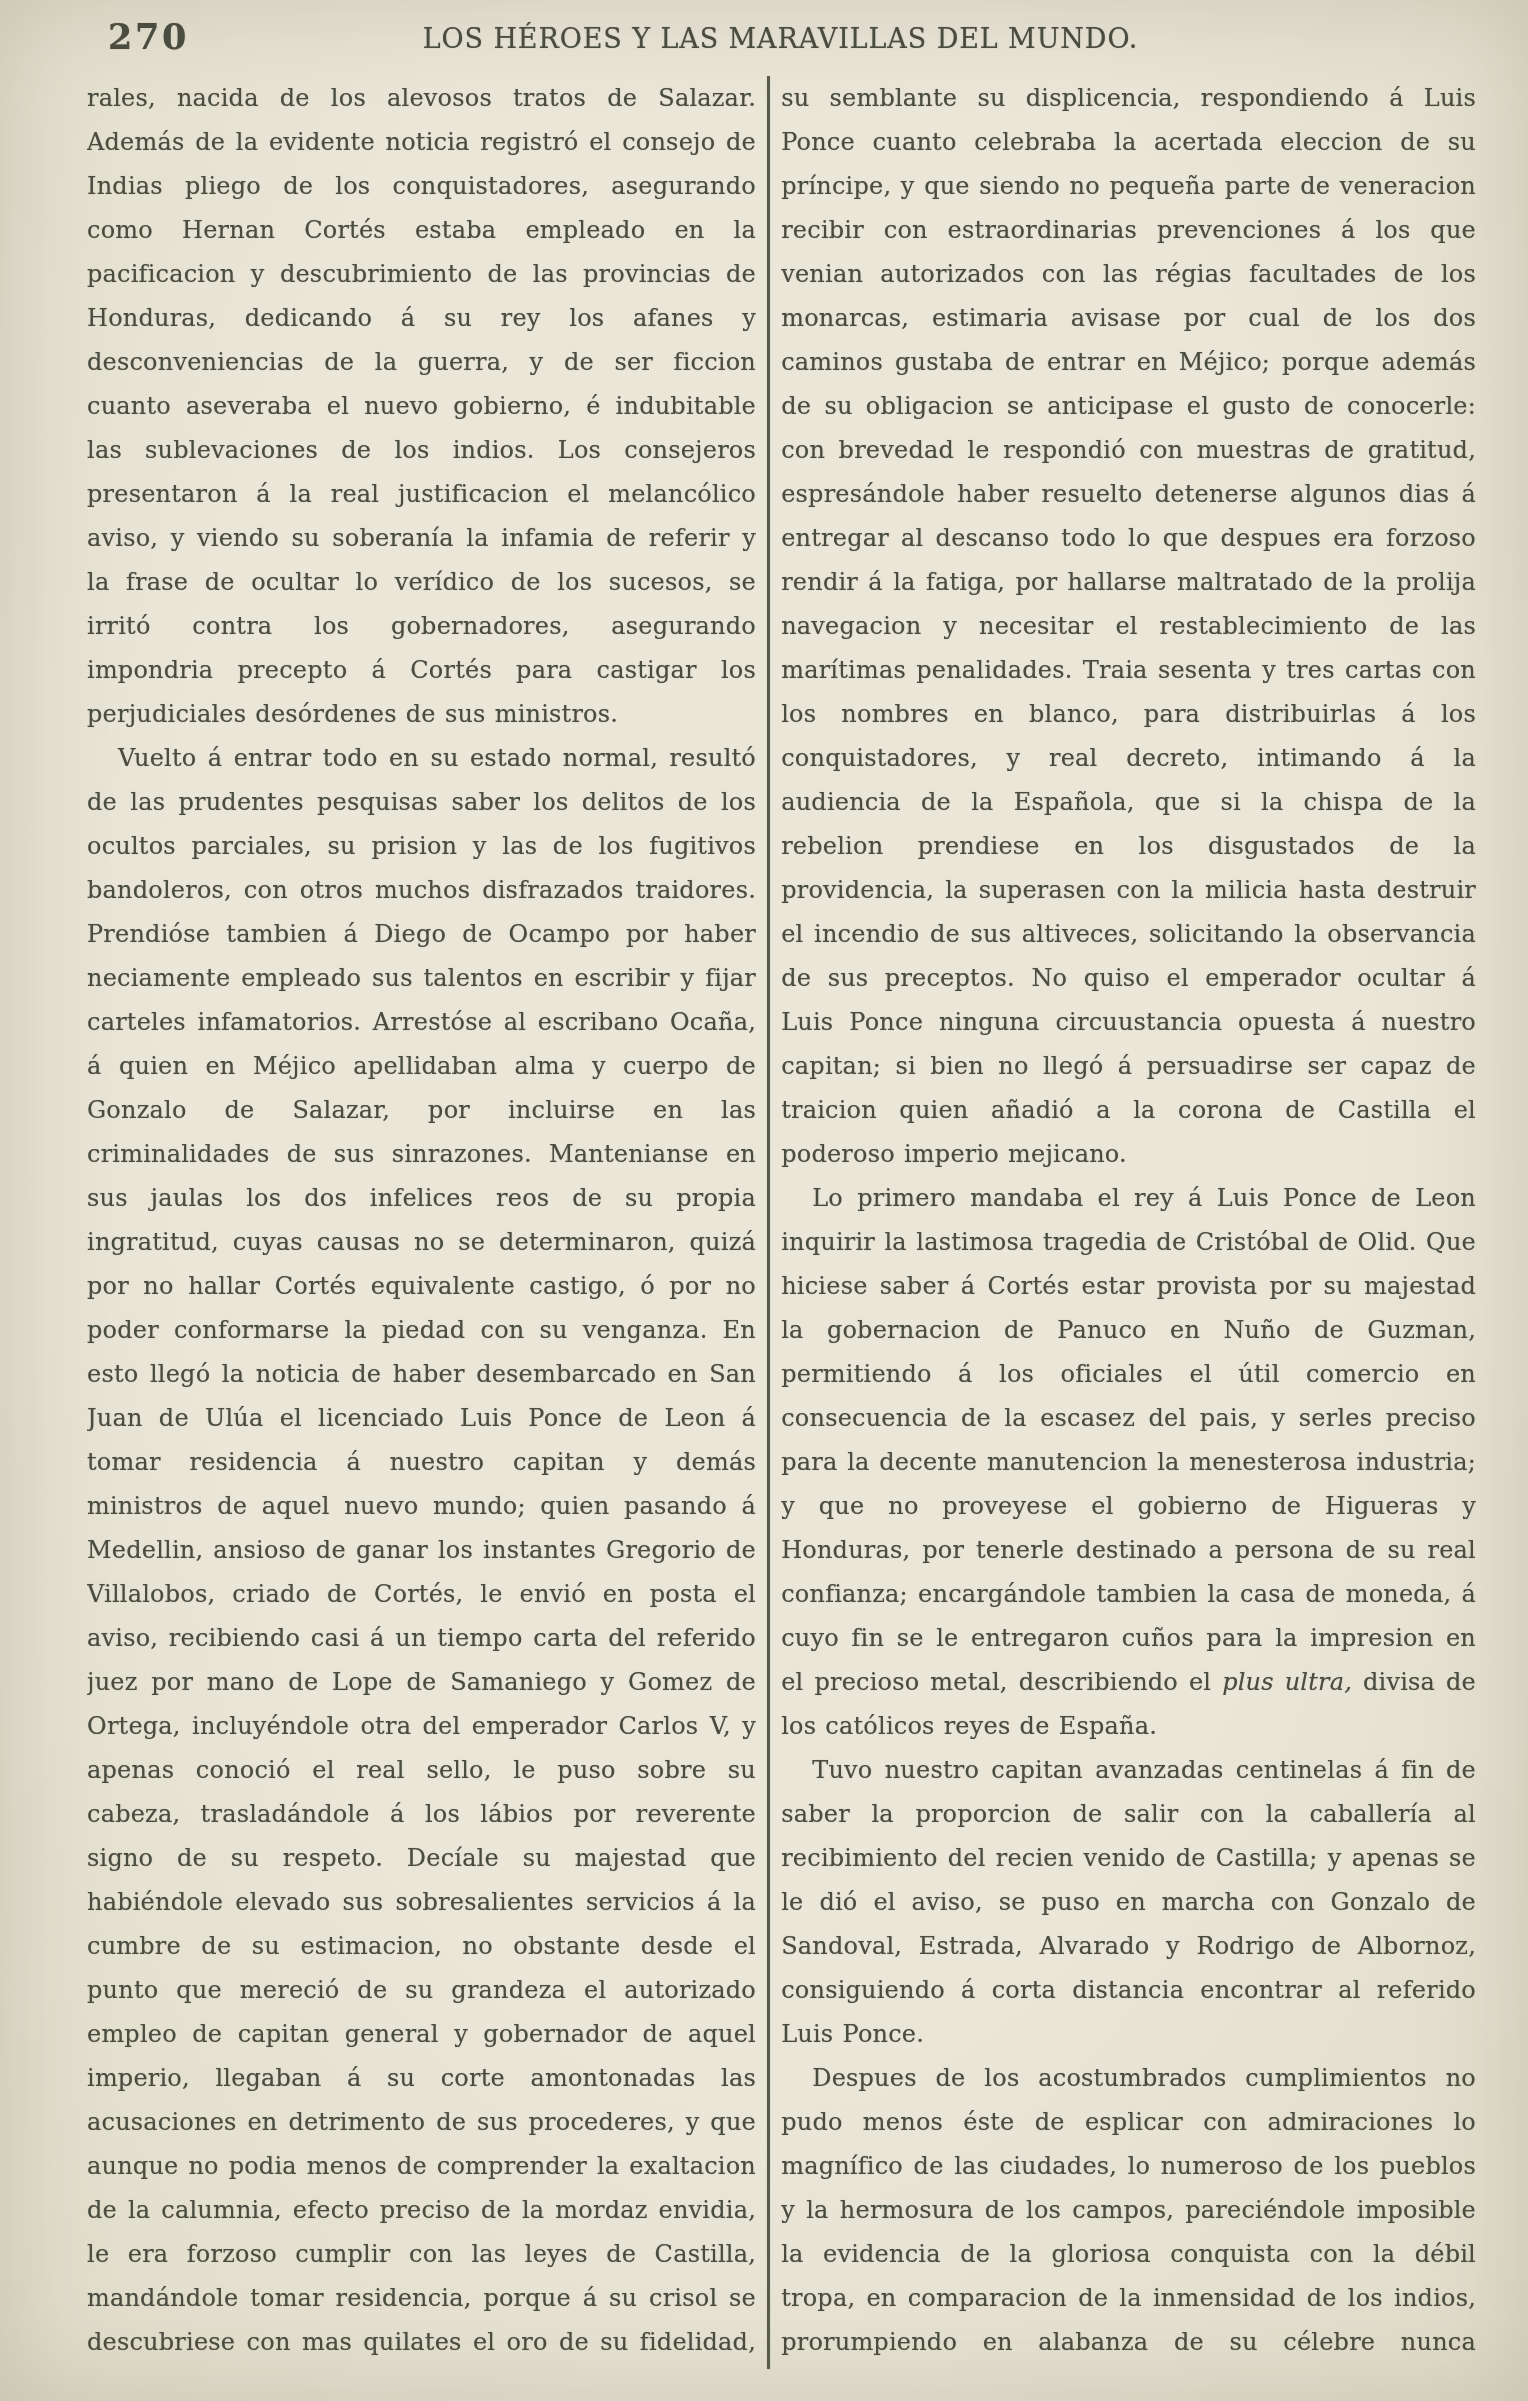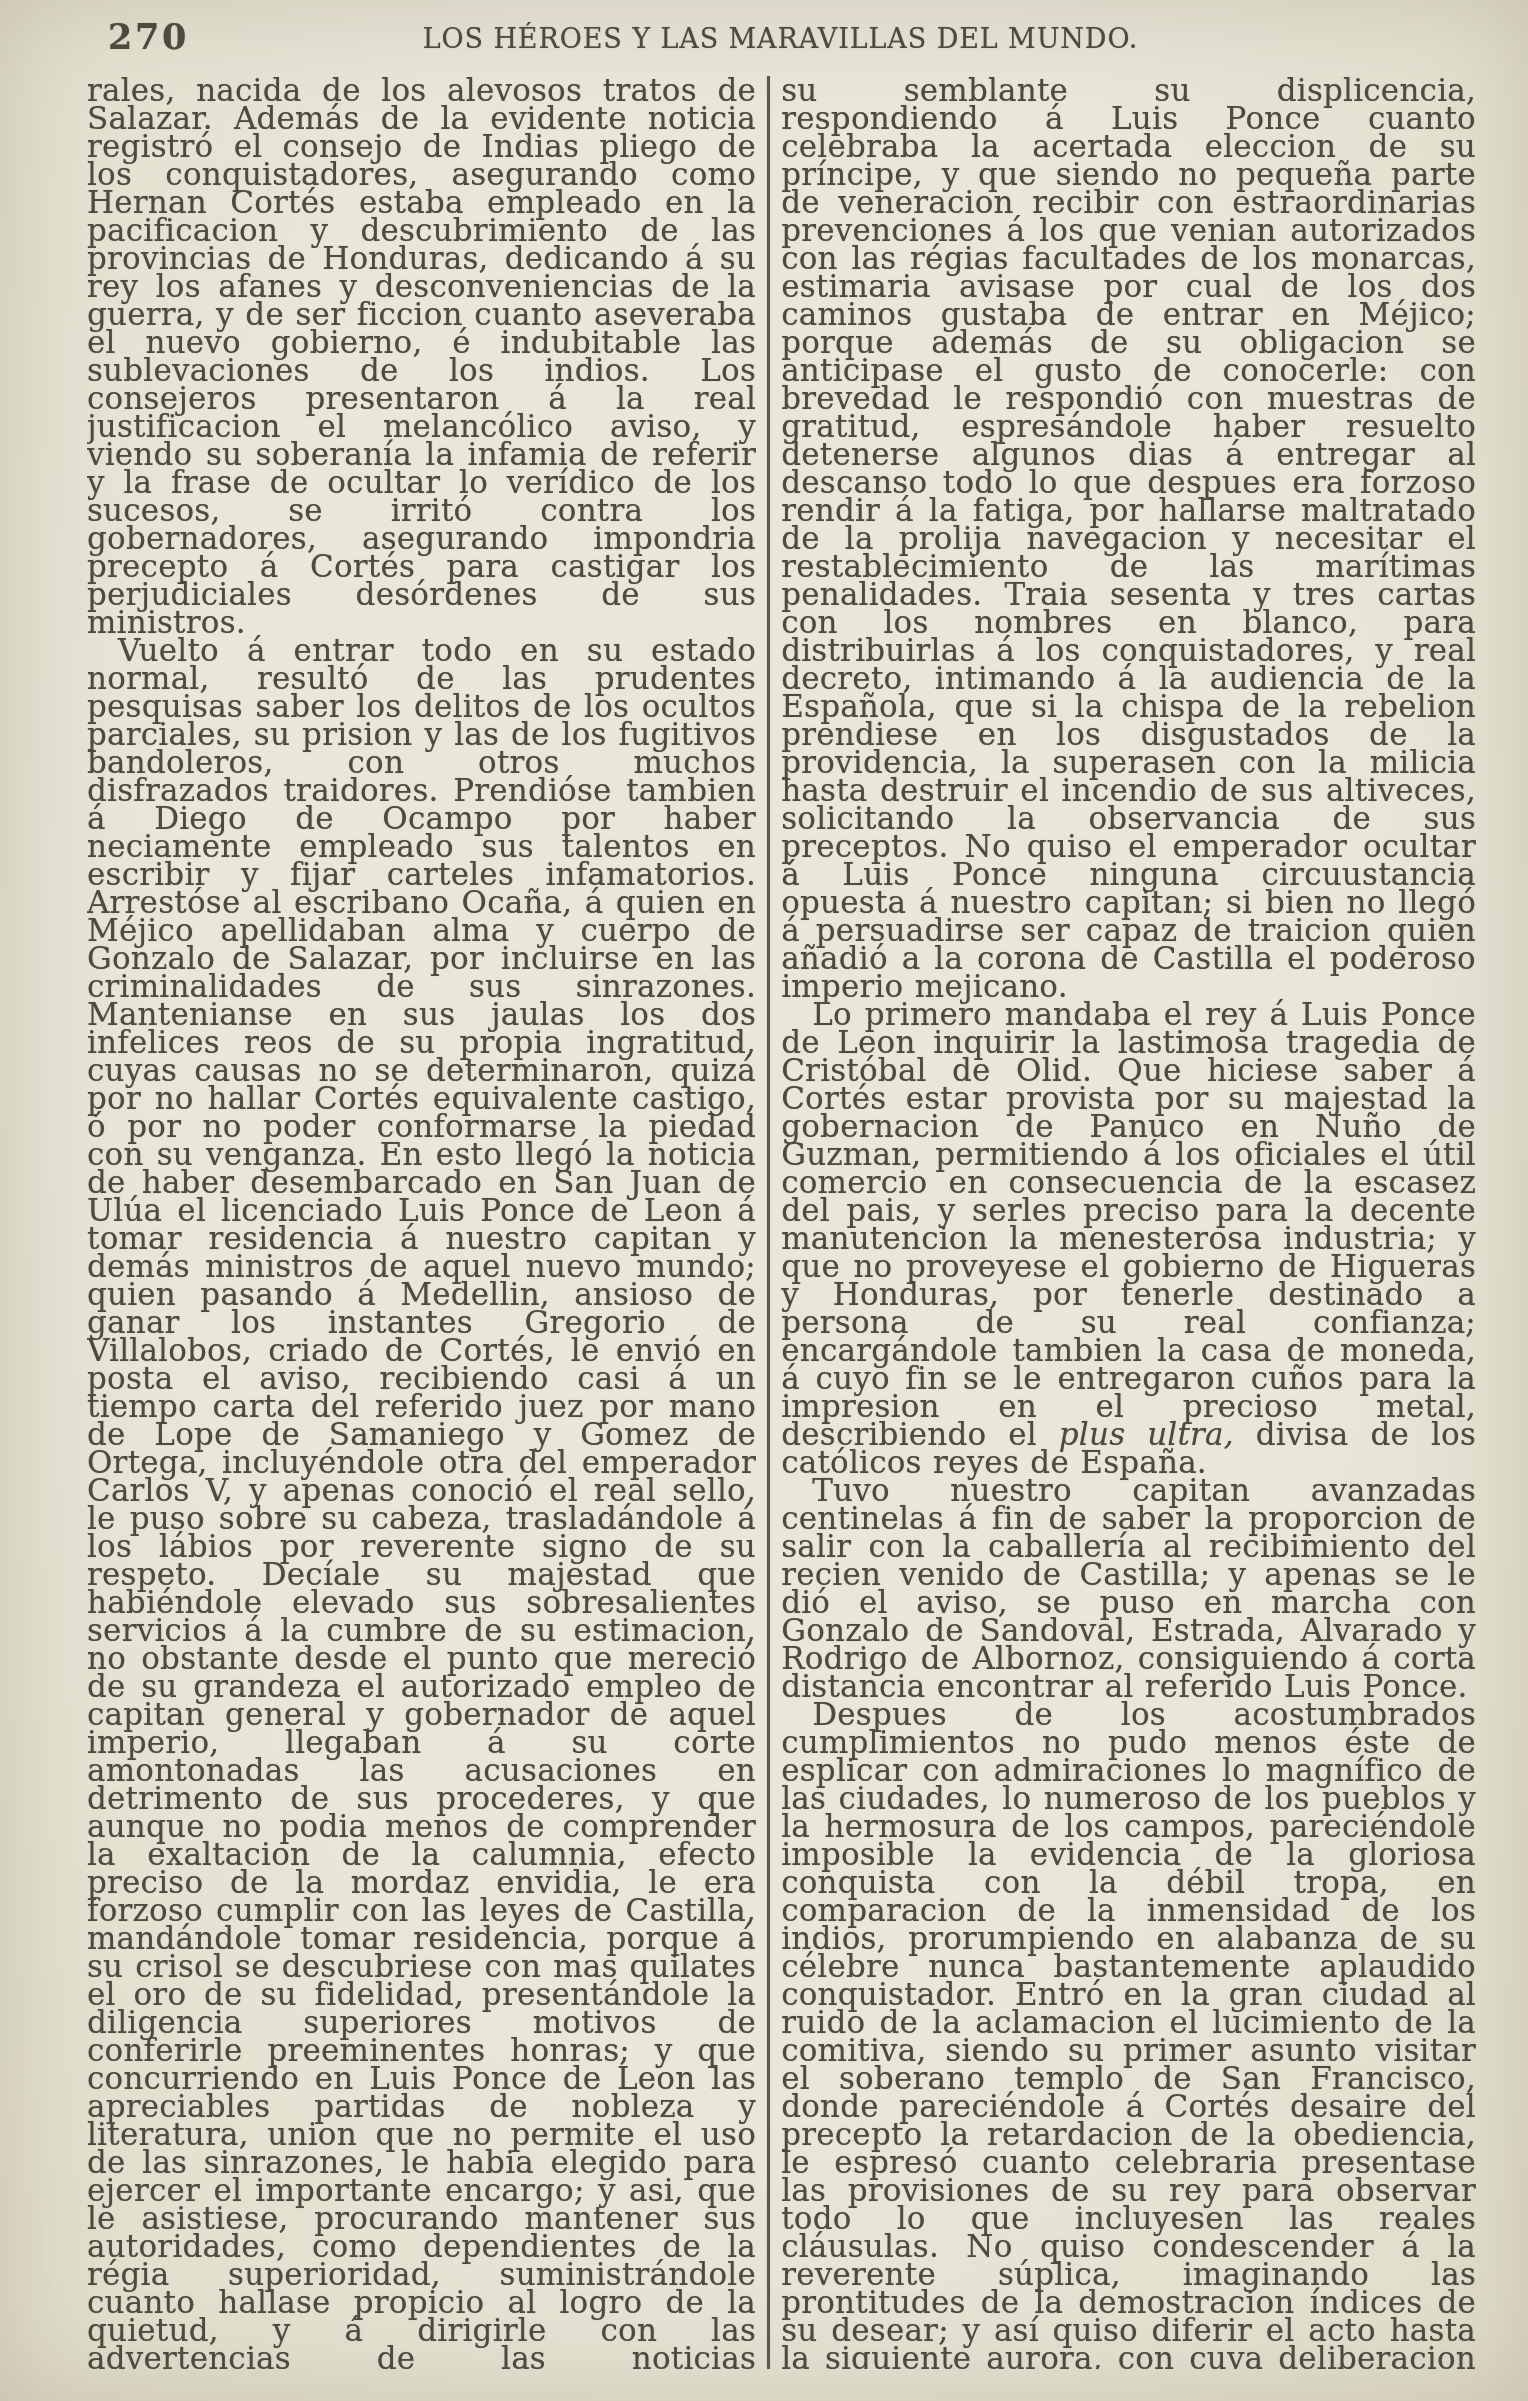--- a/index.html
+++ b/index.html
@@ -41,21 +41,21 @@
   .column{overflow:hidden;}
   .col-left{width:669px;}
   .col-right{flex:1;}
   .column-divider{
     width:2.6px;background:var(--rule);
     margin:0 11.3px;
     box-shadow:0 0 0.9px rgba(60,62,50,.6);
   }
   .para{
     margin:0;
-    font-size:31px;line-height:28px;
+    font-size:24px;line-height:44px;
     letter-spacing:0.2px;word-spacing:1.3px;
     text-align:justify;
     text-shadow:0 0 0.9px rgba(74,76,64,.48);
   }
   .para.indent{text-indent:31px;}
   .para em{}
 </style>
 </head>
 <body>
 

